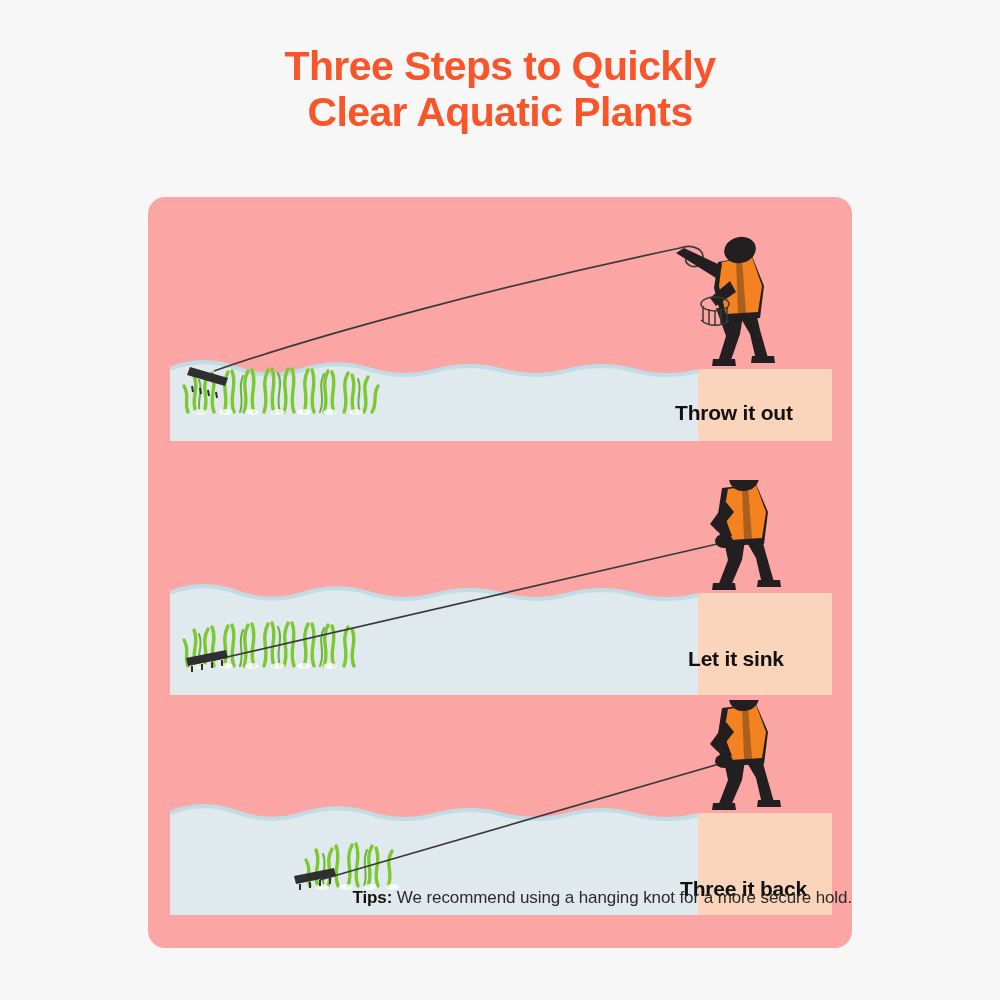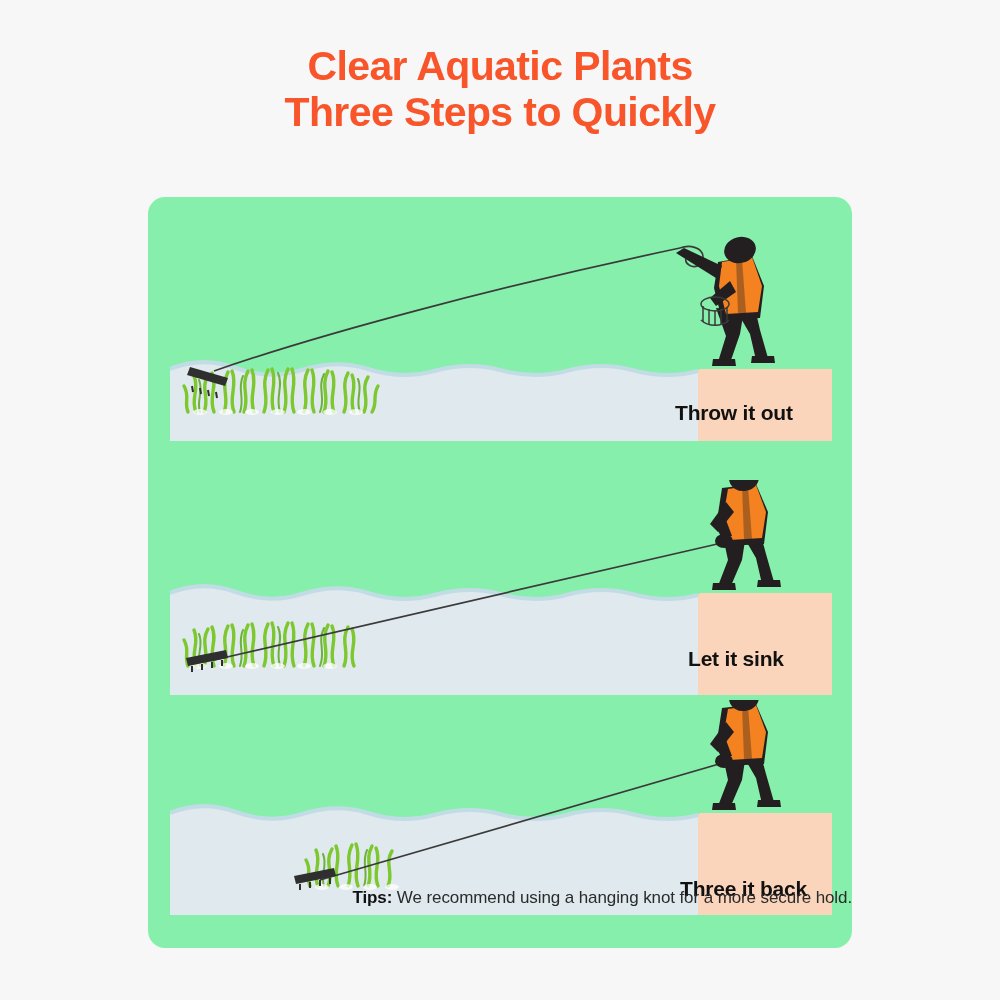--- a/index.html
+++ b/index.html
@@ -39,21 +39,21 @@
     white-space: nowrap;
   }
 
   
   .card {
     position: absolute;
     left: 148px;
     top: 197px;
     width: 704px;
     height: 751px;
-    background: #86efac;
+    background: #fca5a5;
     border-radius: 17px;
   }
 
   
   .panel {
     position: absolute;
     left: 22px;
     width: 662px;
     height: 215px;
     overflow: hidden;
@@ -96,22 +96,22 @@
     font-weight: bold;
     color: #111111;
   }
 </style>
 </head>
 <body>
 
 <div id="page">
 
   <div class="title-block">
+    <span class="title-line">Three Steps to Quickly</span>
     <span class="title-line">Clear Aquatic Plants</span>
-    <span class="title-line">Three Steps to Quickly</span>
   </div>
 
   <div class="card">
 
     <div class="panel" id="panel-0">
       <svg viewBox="0 0 662 215" xmlns="http://www.w3.org/2000/svg">
         <defs>
           <clipPath id="clipA">
               <rect x="0" y="0" width="662" height="215"></rect>
             </clipPath>

